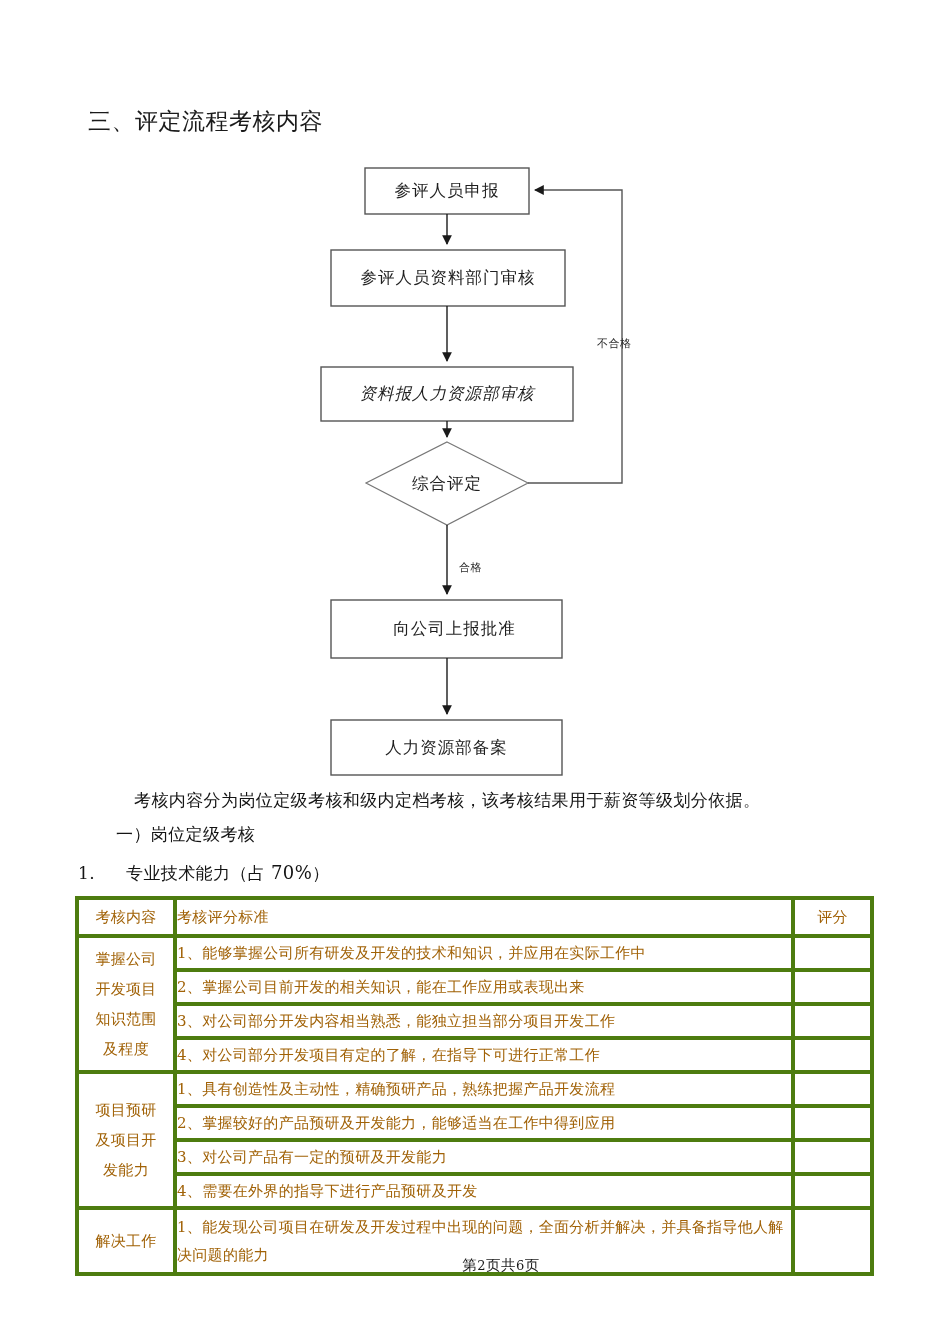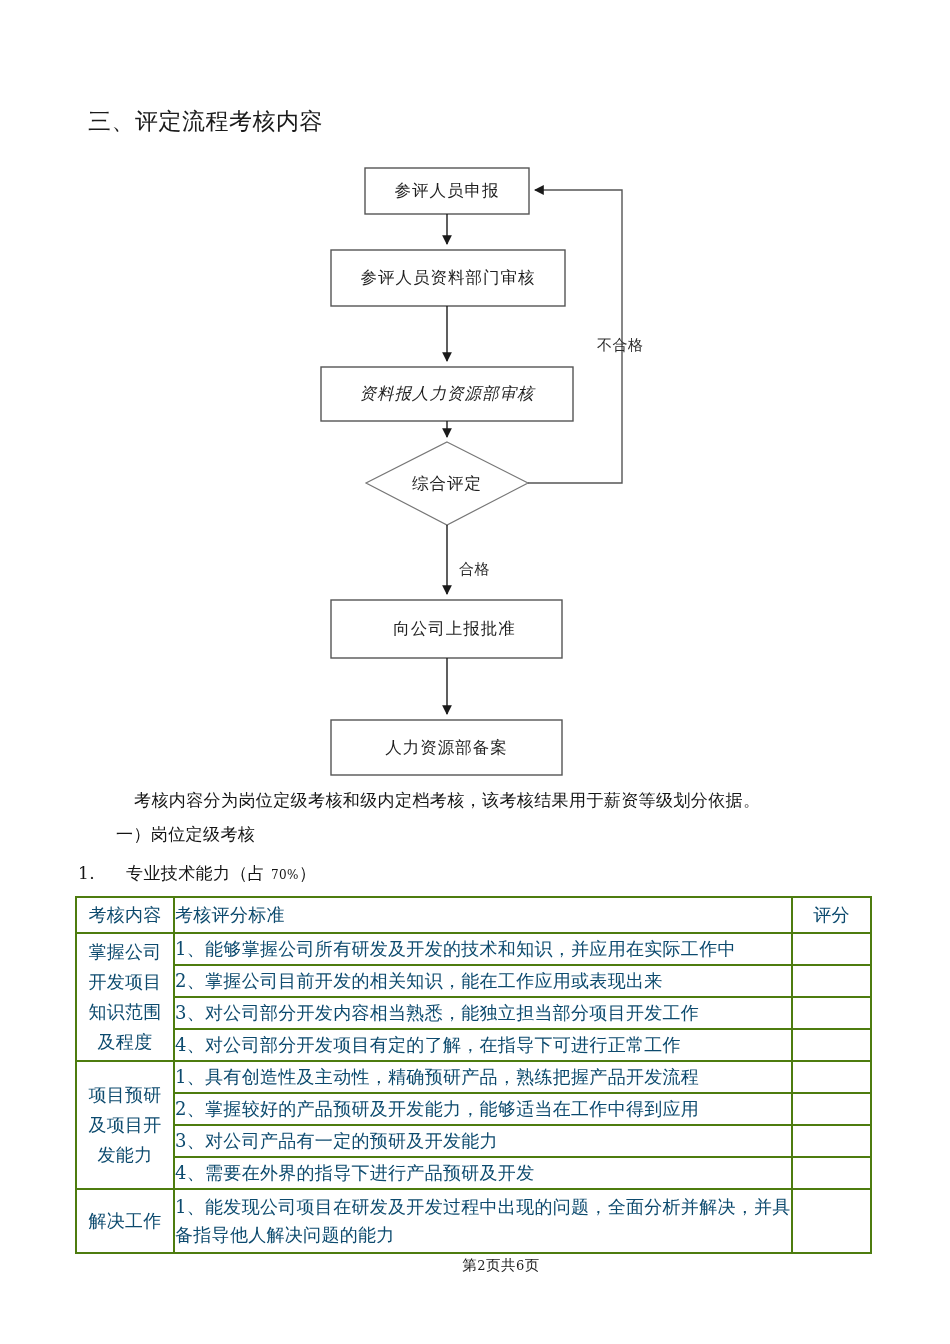--- a/index.html
+++ b/index.html
@@ -48,55 +48,55 @@
     justify-content: center;
     font-size: 16.5px;
     color: #1f1f1f;
     letter-spacing: 1px;
     white-space: nowrap;
     pointer-events: none;
     border-radius: 17px;
   }
   .edge-label {
     position: absolute;
-    font-size: 15px;
+    font-size: 11px;
     color: #2b2b2b;
     letter-spacing: 0.5px;
     white-space: nowrap;
   }
 
   
   .para {
     position: absolute;
     font-size: 17px;
     color: #141414;
     letter-spacing: 0.4px;
     white-space: nowrap;
   }
   .para-body   { left: 134px; top: 789px; }
   .para-sub    { left: 116px; top: 823px; }
   .para-item   { left: 78px;  top: 862px; }
   .para-item-no { display: inline-block; width: 48px; }
-  .pct { font-size: 12px; }
+  .pct { font-size: 18px; }
 
   
   .eval-table {
     position: absolute;
     left: 75px;
     top: 896px;
     width: 795px;
     border-collapse: collapse;
     table-layout: fixed;
   }
   .eval-table td {
-    border: 2px solid #4d7c0f;
+    border: 4px solid #4d7c0f;
     padding: 0;
     vertical-align: middle;
-    font-size: 18px;
-    color: #0c4a6e;
+    font-size: 15px;
+    color: #a16207;
     letter-spacing: 0.3px;
   }
   .col-cat   { width: 98px; }
   .col-std   { width: 618px; }
   .col-score { width: 79px; }
 
   .th-cell {
     height: 34px;
     text-align: center;
   }

